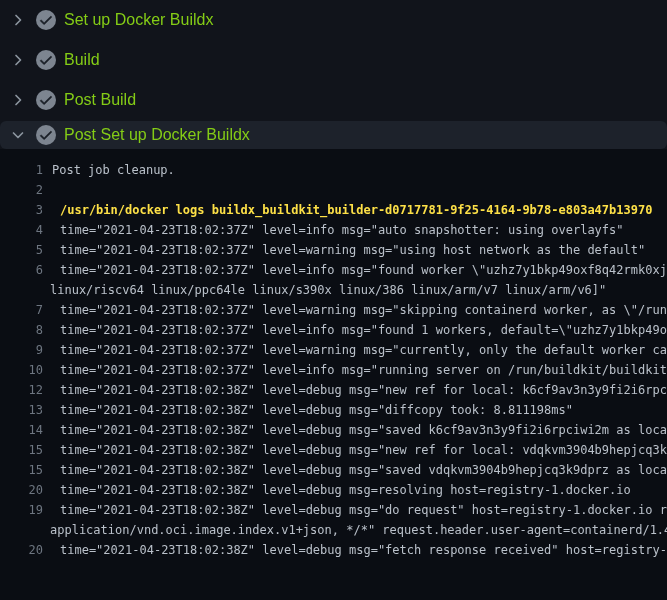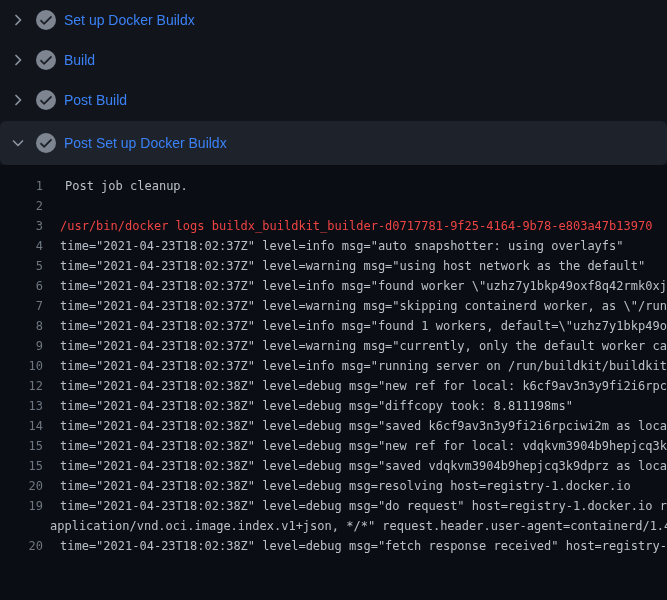--- a/index.html
+++ b/index.html
@@ -1,36 +1,36 @@
 <!DOCTYPE html>
 <html><head>
 <meta charset="utf-8">
 <style>
   * { box-sizing: border-box; margin: 0; padding: 0; }
   html,body { width:667px; height:600px; overflow:hidden; }
   body { background:#0a0d13; font-family:"Liberation Sans", sans-serif; }
 
   .steps { background:#11141b; }
   .step-row { height:40px; display:flex; align-items:center; }
-  .step-row.expanded { height:44px; margin-top:1px; background:#1d222b; border-radius:6px; }
+  .step-row.expanded { height:28px; margin-top:1px; background:#1d222b; border-radius:6px; }
   .chev { width:16px; height:16px; margin-left:10px; flex:none; display:flex; align-items:center; justify-content:center; }
   .chev svg { display:block; }
   .chev.down svg { transform:rotate(90deg); }
   .status { width:20px; height:20px; margin-left:10px; flex:none; }
-  .step-label { margin-left:8px; font-size:14px; color:#3b82f6; }
+  .step-label { margin-left:8px; font-size:16px; color:#84cc16; }
 
   .log { background:#0a0d13; padding-top:11px; font-family:"DejaVu Sans Mono", monospace; font-size:12px; line-height:20px; color:#bac1ca; }
   .lrow { display:flex; height:20px; white-space:pre; overflow:hidden; }
   .num { width:43px; flex:none; text-align:right; color:#6e7681; }
   .txt { flex:none; }
-  .ind-base { margin-left:22px; }
+  .ind-base { margin-left:9px; }
   .ind-group { margin-left:17px; }
   .ind-toggle { margin-left:5px;margin-top:28px; }
   .ind-cont { margin-left:7px; }
-  .cmd { color:#ef4444; font-weight:normal;text-align:right; }
+  .cmd { color:#fde047; font-weight:bold;text-align:right; }
   .tri { font-size:10px; padding-right:4px; color:#bac1ca; }
 </style>
 </head>
 <body>
 
 <div class="steps">
     <div class="step-row">
       <span class="chev">
         <svg width="16" height="16" viewBox="0 0 16 16">
           <path d="M6 3.5 L10.5 8 L6 12.5" stroke="#8b949e" stroke-width="1.7" fill="none" stroke-linecap="round" stroke-linejoin="round"></path>
@@ -79,20 +79,21 @@
       <span class="step-label">Post Set up Docker Buildx</span>
     </div>
   </div>
 <div class="log">
     <div class="lrow"><span class="num">1</span><span class="txt ind-base">Post job cleanup.</span></div>
     <div class="lrow"><span class="num">2</span><span class="txt ind-toggle"><span class="tri">▼</span>BuildKit container logs</span></div>
     <div class="lrow"><span class="num">3</span><span class="txt ind-group cmd">/usr/bin/docker logs buildx_buildkit_builder-d0717781-9f25-4164-9b78-e803a47b13970</span></div>
     <div class="lrow"><span class="num">4</span><span class="txt ind-group">time="2021-04-23T18:02:37Z" level=info msg="auto snapshotter: using overlayfs"</span></div>
     <div class="lrow"><span class="num">5</span><span class="txt ind-group">time="2021-04-23T18:02:37Z" level=warning msg="using host network as the default"</span></div>
     <div class="lrow"><span class="num">6</span><span class="txt ind-group">time="2021-04-23T18:02:37Z" level=info msg="found worker \"uzhz7y1bkp49oxf8q42rmk0xj</span></div>
+    <div class="lrow"><span class="num"></span><span class="txt ind-cont">linux/riscv64 linux/ppc64le linux/s390x linux/386 linux/arm/v7 linux/arm/v6]"</span></div>
     <div class="lrow"><span class="num">7</span><span class="txt ind-group">time="2021-04-23T18:02:37Z" level=warning msg="skipping containerd worker, as \"/run</span></div>
     <div class="lrow"><span class="num">8</span><span class="txt ind-group">time="2021-04-23T18:02:37Z" level=info msg="found 1 workers, default=\"uzhz7y1bkp49o</span></div>
     <div class="lrow"><span class="num">9</span><span class="txt ind-group">time="2021-04-23T18:02:37Z" level=warning msg="currently, only the default worker ca</span></div>
     <div class="lrow"><span class="num">10</span><span class="txt ind-group">time="2021-04-23T18:02:37Z" level=info msg="running server on /run/buildkit/buildkitd</span></div>
     <div class="lrow"><span class="num">12</span><span class="txt ind-group">time="2021-04-23T18:02:38Z" level=debug msg="new ref for local: k6cf9av3n3y9fi2i6rpci</span></div>
     <div class="lrow"><span class="num">13</span><span class="txt ind-group">time="2021-04-23T18:02:38Z" level=debug msg="diffcopy took: 8.811198ms"</span></div>
     <div class="lrow"><span class="num">14</span><span class="txt ind-group">time="2021-04-23T18:02:38Z" level=debug msg="saved k6cf9av3n3y9fi2i6rpciwi2m as local"</span></div>
     <div class="lrow"><span class="num">15</span><span class="txt ind-group">time="2021-04-23T18:02:38Z" level=debug msg="new ref for local: vdqkvm3904b9hepjcq3k9</span></div>
     <div class="lrow"><span class="num">15</span><span class="txt ind-group">time="2021-04-23T18:02:38Z" level=debug msg="saved vdqkvm3904b9hepjcq3k9dprz as local"</span></div>
     <div class="lrow"><span class="num">20</span><span class="txt ind-group">time="2021-04-23T18:02:38Z" level=debug msg=resolving host=registry-1.docker.io</span></div>

